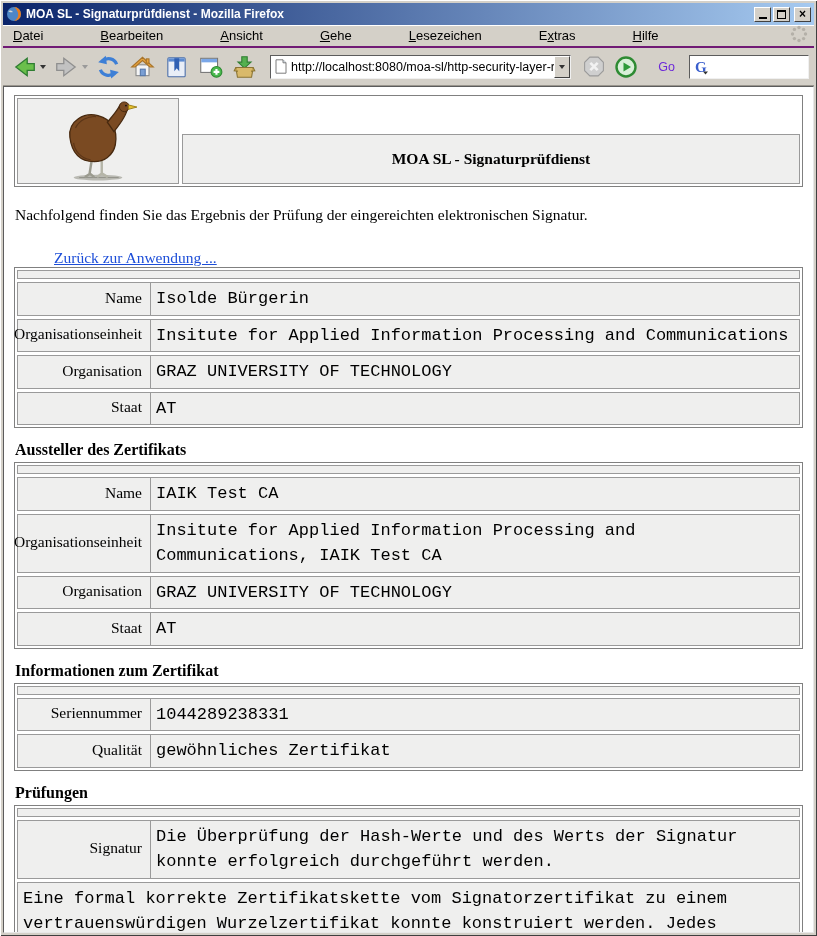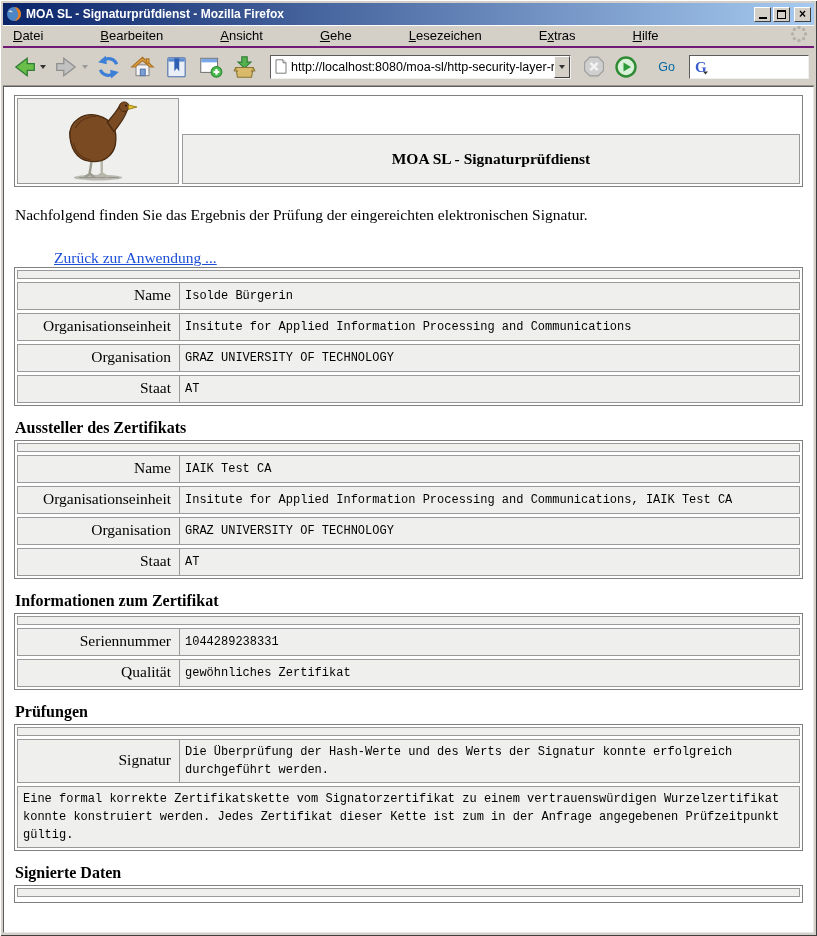--- a/index.html
+++ b/index.html
@@ -46,21 +46,21 @@
     border:1px solid;border-color:#5c5c5c #f0f0f0 #f0f0f0 #5c5c5c;
     display:flex;align-items:center;padding-left:4px;overflow:hidden;
   }
   .url-text{font-size:12.5px;color:#000;white-space:nowrap;overflow:hidden;flex:1;margin-left:4px;}
   .url-drop{
     width:16px;height:100%;background:#d4d0c8;flex:none;
     border:1px solid;border-color:#ffffff #404040 #404040 #ffffff;
     display:flex;align-items:center;justify-content:center;
   }
   .url-drop .caret{margin:0;}
-  .go-label{font-size:12.5px;color:#0369a1;margin:0 2px 0 20px;}
+  .go-label{font-size:12.5px;color:#6d28d9;margin:0 2px 0 20px;}
   .searchbox{
     width:120px;height:24px;background:#fff;margin-left:8px;
     border:1px solid;border-color:#5c5c5c #f0f0f0 #f0f0f0 #5c5c5c;
     display:flex;align-items:center;padding-left:3px;flex:none;
   }
   
   .content{
     height:847px;background:#fff;overflow:hidden;
     border:1px solid;border-color:#5c5c5c #e8e8e8 #e8e8e8 #5c5c5c;
     padding:8px 10px 0 10px;
@@ -76,27 +76,27 @@
   .intro{margin:19px 0 0 1px;}
   a.applink{color:#1d4ed8;text-decoration:underline;margin-left:40px;}
   .toplink{display:inline-block;margin:25px 0 0 1px;}
   .sheading{font-weight:bold;font-size:16px;margin:13px 0 3px 1px;}
   .section:first-child .sheading{margin-top:21px;}
   .stable{border:1px solid #808080;padding:2px;background:#fff;}
   .strip{height:9px;background:#efefee;border:1px solid #9a9a9a;margin-bottom:3px;}
   .srow{display:flex;background:#efefee;border:1px solid #9a9a9a;margin-bottom:3px;min-height:28px;}
   .srow:last-child{margin-bottom:0;}
   .slabel{
-    width:162px;flex:none;border-right:1px solid #9a9a9a;
+    width:133px;flex:none;border-right:1px solid #9a9a9a;
     display:flex;align-items:center;justify-content:flex-end;
     padding:2px 8px 4px 2px;font-size:15.5px;
   }
   .svalue{
     flex:1;display:flex;align-items:center;padding:3px 2px 3px 5px;
-    font-family:"Liberation Mono","DejaVu Sans Mono",monospace;font-size:12px;line-height:1.5;
+    font-family:"Liberation Mono","DejaVu Sans Mono",monospace;font-size:17px;line-height:1.5;
   }
 </style>
 </head>
 <body>
 
 <div class="window">
 
   <div class="titlebar">
     <span class="fx-icon">
       <svg width="16" height="16" viewBox="0 0 16 16">

